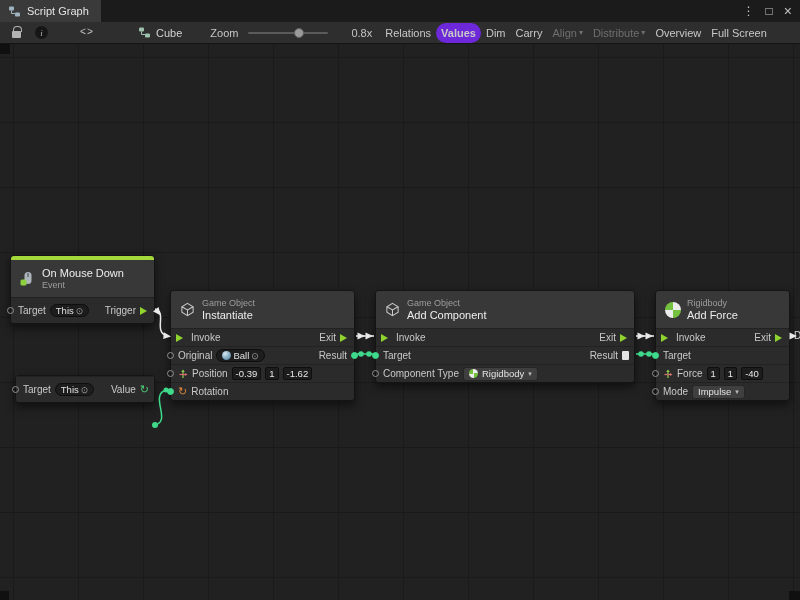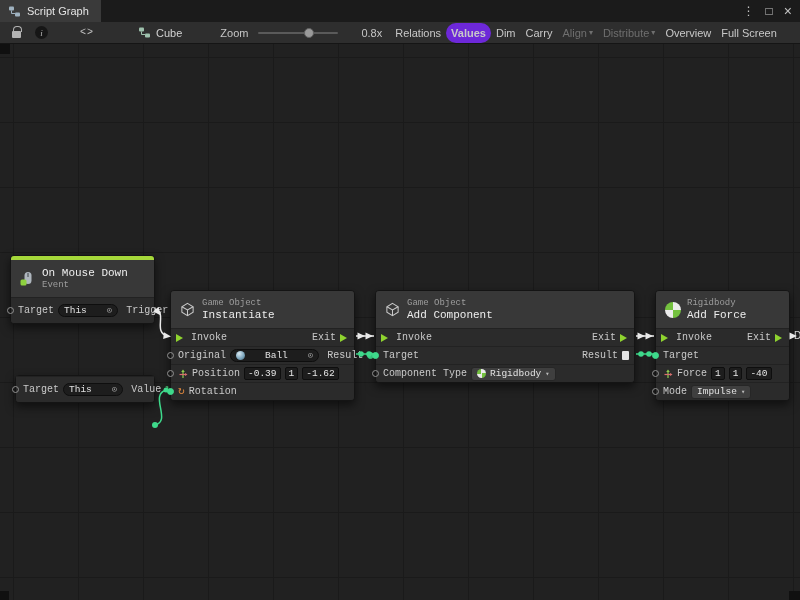--- a/index.html
+++ b/index.html
@@ -20,21 +20,21 @@
   .toolbar{position:absolute;left:0;top:22px;width:800px;height:22px;background:#2e2e2e;
     border-bottom:1px solid #151515;display:flex;align-items:center;z-index:10;}
   .lock{width:9px;height:7px;background:#b3b3b3;border-radius:1px;position:relative;margin-left:12px;margin-top:3px;flex:none;}
   .lock::before{content:'';position:absolute;top:-5px;left:1px;width:7px;height:5px;
     border:1.5px solid #b3b3b3;border-bottom:none;border-radius:4px 4px 0 0;}
   .info{width:13px;height:13px;border-radius:50%;background:#161616;color:#b5b5b5;font-size:9px;
     display:flex;align-items:center;justify-content:center;margin-left:14px;flex:none;
     font-family:"Liberation Serif",serif;font-style:italic;}
   .code{font-family:"Liberation Mono",monospace;font-size:10px;color:#c4c4c4;letter-spacing:1px;margin-left:32px;}
   .crumb{display:flex;align-items:center;gap:5px;font-size:11px;color:#d2d2d2;margin-left:44px;}
-  .zl{font-size:11px;color:#c6c6c6;margin-left:38px;}
+  .zl{font-size:11px;color:#c6c6c6;margin-left:28px;}
   .zv{margin-left:23px;}
   .slider{position:relative;width:80px;height:10px;margin-left:10px;flex:none;}
   .slider .track{position:absolute;left:0;right:0;top:4px;height:2px;background:#5a5a5a;border-radius:1px;}
   .slider .thumb{position:absolute;left:46px;top:0;width:10px;height:10px;border-radius:50%;
     background:#9a9a9a;border:1px solid #616161;}
   .tbtns{display:flex;align-items:center;margin-left:8px;}
   .tbtn{height:20px;display:flex;align-items:center;gap:2px;padding:0 5px;font-size:11px;
     color:#c8c8c8;white-space:nowrap;cursor:default;}
   .tbtn.active{background:#6d28d9;border-radius:10px;font-weight:bold;}
   .tbtn.disabled{color:#6f6f6f;}
@@ -48,41 +48,41 @@
   .corner{position:absolute;background:#101010;z-index:1;}
   .wires{position:absolute;left:0;top:0;z-index:3;pointer-events:none;}
   .wwire{stroke:#e9e9e9;stroke-width:1.5;fill:none;}
   .gwire{stroke:#3ed98b;stroke-width:1.5;fill:none;}
   .whead{fill:#e9e9e9;}
   .gdot{fill:#3ed98b;}
   .frag{position:absolute;z-index:2;font-size:10px;color:#e0e0e0;}
 
   
   .node{position:absolute;background:#2b2b2b;border:1px solid #141414;border-radius:4px;
-    box-shadow:0 4px 10px rgba(0,0,0,.55);z-index:2;font-family:Liberation Mono, monospace;}
+    box-shadow:0 4px 10px rgba(0,0,0,.55);z-index:2;}
   .estrip{height:4px;background:#a5d83a;border-radius:3px 3px 0 0;}
   .nhead{display:flex;align-items:center;gap:6px;height:37px;padding:4px 8px;background:#383838;
     border-radius:3px 3px 0 0;}
   .node.event .nhead{border-radius:0;}
   .nicon{display:flex;flex:none;align-items:center;justify-content:center;width:17px;}
   .ntxt{display:flex;flex-direction:column;justify-content:center;overflow:hidden;}
   .ntitle{font-size:11px;color:#ededed;line-height:13px;white-space:nowrap;}
   .nsub{font-size:9px;color:#9d9d9d;line-height:11px;white-space:nowrap;}
   .nrow{display:flex;align-items:center;gap:4px;height:18px;padding:0 5px;font-size:10px;
     color:#c9c9c9;border-top:1px solid #222222;background:#2b2b2b;border-radius:0 0 3px 3px;}
   .nrow.tall{height:26px;}
   .sp{flex:1 1 auto;}
   .plabel{white-space:nowrap;}
   .pc{width:7px;height:7px;border:1px solid #909090;border-radius:50%;flex:none;background:transparent;}
   .pc.on{background:#3ed98b;border-color:#3ed98b;}
   .pc.edge{margin-left:-9px;}
   .pc.edgeR{margin-right:-9px;}
   .fa{width:0;height:0;border:4px solid transparent;border-left:7px solid #8fd32f;flex:none;}
   .fa.out{margin-right:-2px;}
-  .chip{display:inline-flex;align-items:center;gap:20px;height:13px;padding:0 5px;background:#1d1d1d;
+  .chip{display:inline-flex;align-items:center;gap:2px;height:13px;padding:0 5px;background:#1d1d1d;
     border:1px solid #0e0e0e;border-radius:7px;font-size:9.5px;color:#e0e0e0;}
   .picker{color:#9a9a9a;font-size:9px;}
   .num{height:13px;min-width:13px;padding:0 3px;background:#1d1d1d;border:1px solid #0e0e0e;
     border-radius:2px;font-size:9.5px;color:#e6e6e6;display:inline-flex;align-items:center;}
   .dd{display:inline-flex;align-items:center;gap:4px;height:14px;padding:0 5px;background:#3f3f3f;
     border:1px solid #262626;border-radius:3px;font-size:9.5px;color:#e3e3e3;}
   .dd .caret{font-size:7px;color:#bbbbbb;}
   .ball{width:9px;height:9px;border-radius:50%;flex:none;
     background:radial-gradient(circle at 35% 30%,#d8e9f2,#7fa8bf 55%,#41647a);}
   .rb{width:9px;height:9px;border-radius:50%;flex:none;

